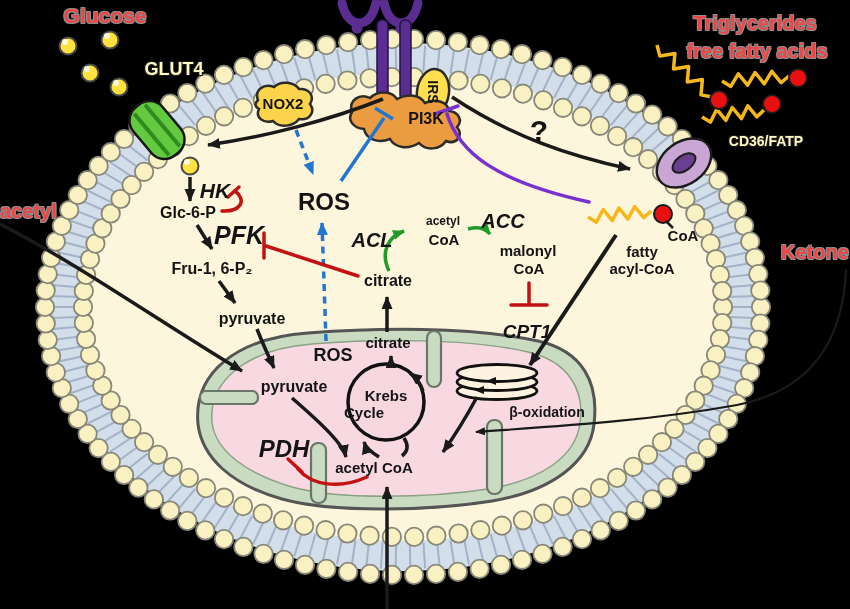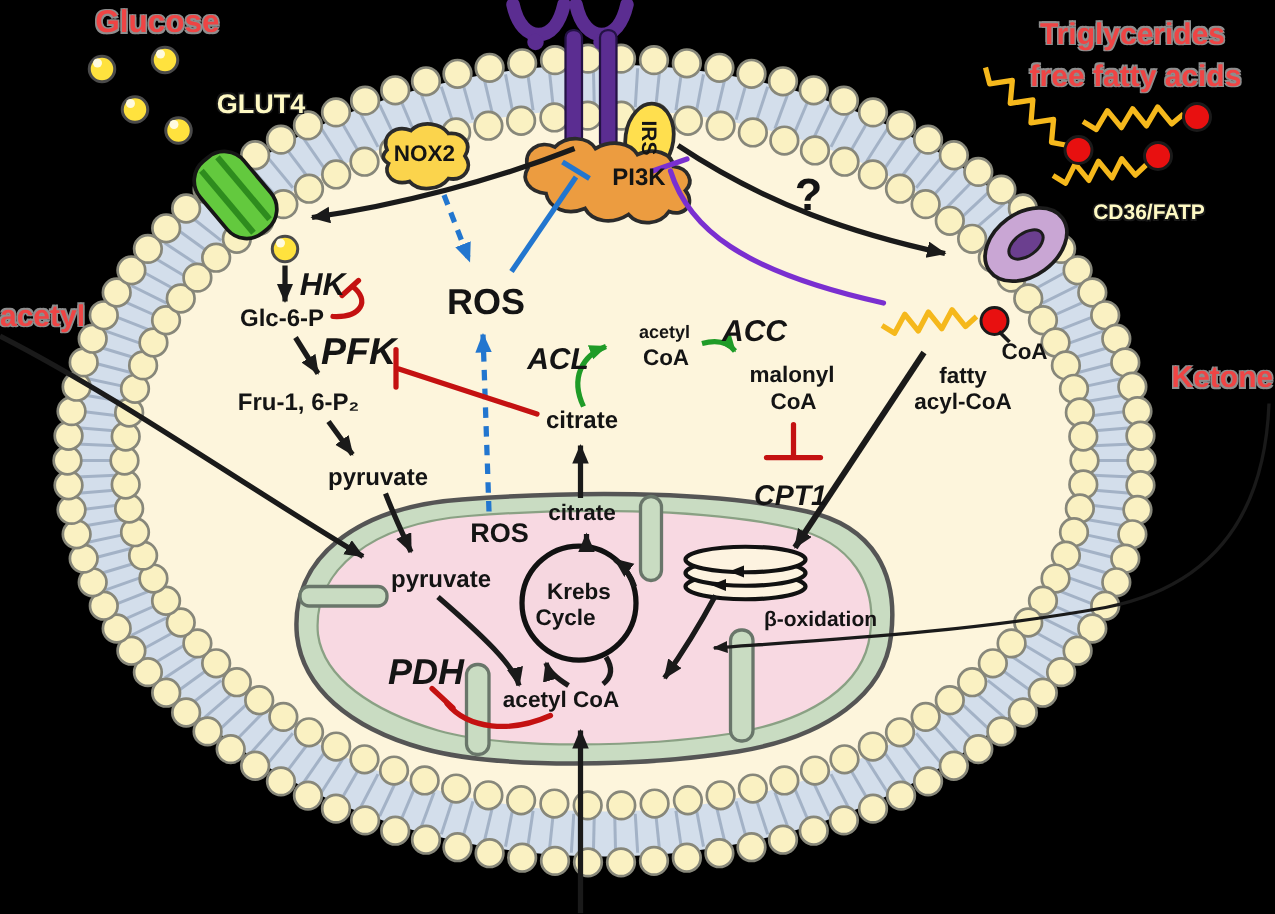--- a/index.html
+++ b/index.html
@@ -534,36 +534,36 @@
 
 <div class="lbl" style="left:283px;top:103px;font-size:15px">NOX2</div>
 <div class="lbl rot90" style="left:433px;top:92px;font-size:14px">IRS</div>
 <div class="lbl" style="left:426px;top:119px;font-size:16px">PI3K</div>
 <div class="lbl" style="left:539px;top:131px;font-size:30px">?</div>
 
 <div class="lbl" style="left:324px;top:202px;font-size:24px">ROS</div>
 <div class="lbl it" style="left:215px;top:190px;font-size:21px">HK</div>
 <div class="lbl" style="left:188px;top:213px;font-size:16px">Glc-6-P</div>
 <div class="lbl it" style="left:239px;top:235px;font-size:25px">PFK</div>
-<div class="lbl" style="left:199px;top:269px;font-size:16px">Fru-1, 6-P₂</div>
+<div class="lbl" style="left:212px;top:269px;font-size:16px">Fru-1, 6-P₂</div>
 <div class="lbl" style="left:252px;top:319px;font-size:16px">pyruvate</div>
 <div class="lbl" style="left:388px;top:281px;font-size:16px">citrate</div>
 <div class="lbl it" style="left:372px;top:240px;font-size:20px">ACL</div>
 <div class="lbl" style="left:443px;top:221px;font-size:12px">acetyl</div>
 <div class="lbl" style="left:444px;top:239px;font-size:15px">CoA</div>
 <div class="lbl it" style="left:503px;top:221px;font-size:20px">ACC</div>
 <div class="lbl" style="left:528px;top:250px;font-size:15px">malonyl</div>
 <div class="lbl" style="left:529px;top:268px;font-size:15px">CoA</div>
 <div class="lbl it" style="left:527px;top:331px;font-size:19px">CPT1</div>
 <div class="lbl" style="left:683px;top:235px;font-size:15px">CoA</div>
 <div class="lbl" style="left:642px;top:251px;font-size:15px">fatty</div>
 <div class="lbl" style="left:642px;top:268px;font-size:15px">acyl-CoA</div>
 
 <div class="lbl" style="left:333px;top:355px;font-size:18px">ROS</div>
 <div class="lbl" style="left:388px;top:342px;font-size:15px">citrate</div>
 <div class="lbl" style="left:386px;top:395px;font-size:15px">Krebs</div>
-<div class="lbl" style="left:377px;top:412px;font-size:15px">Cycle</div>
+<div class="lbl" style="left:364px;top:412px;font-size:15px">Cycle</div>
 <div class="lbl" style="left:294px;top:387px;font-size:16px">pyruvate</div>
 <div class="lbl it" style="left:284px;top:449px;font-size:24px">PDH</div>
 <div class="lbl" style="left:374px;top:467px;font-size:15px">acetyl CoA</div>
 <div class="lbl" style="left:547px;top:412px;font-size:14px">β-oxidation</div>
 
 </div>
 
 </body></html>

